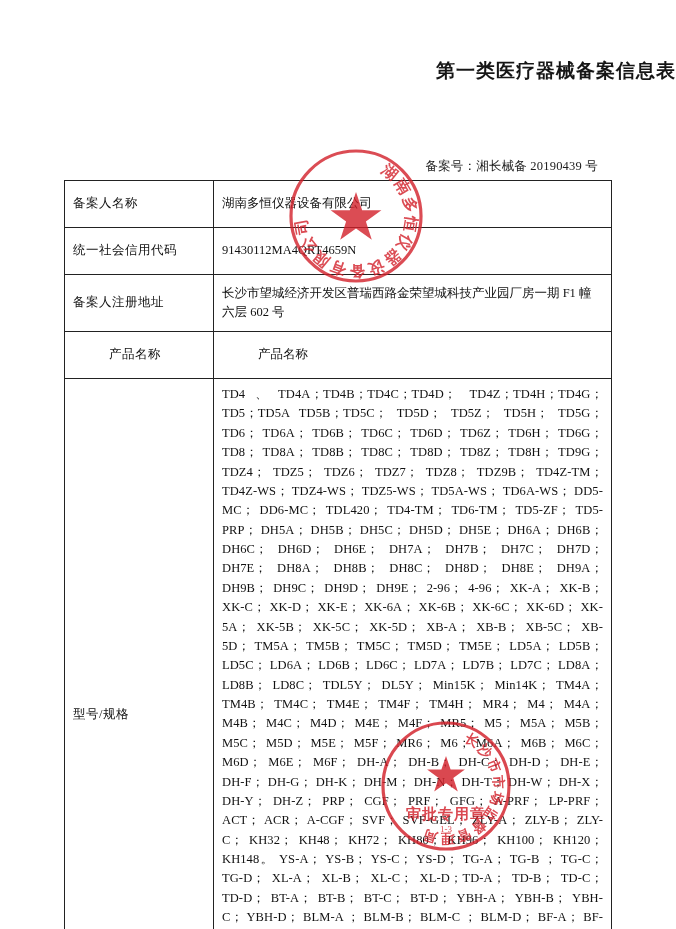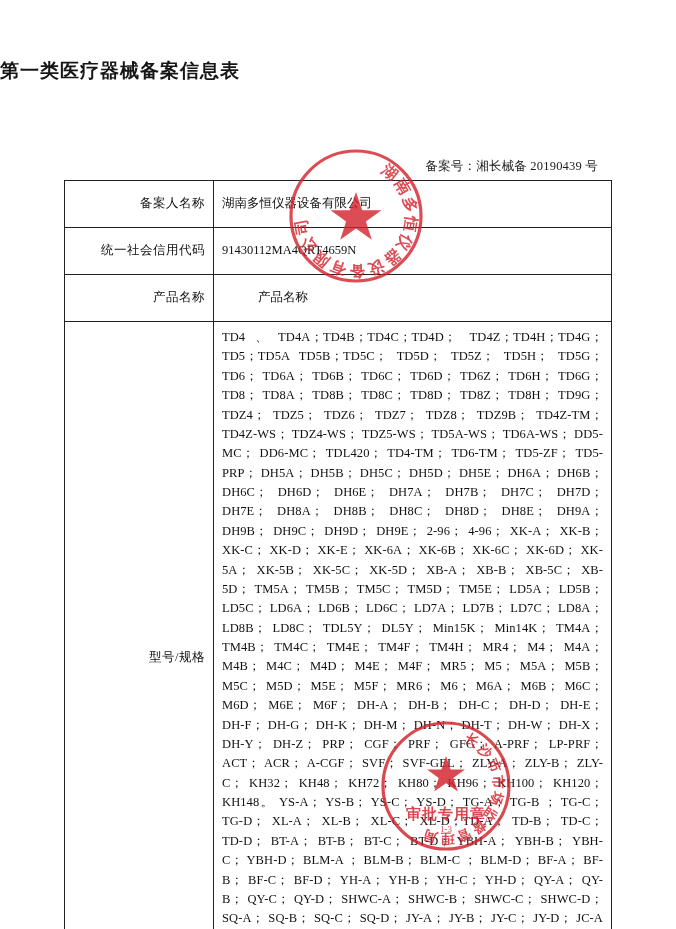--- a/index.html
+++ b/index.html
@@ -15,21 +15,21 @@
     position: relative;
     overflow: hidden;
   }
   .page {
     position: relative;
     width: 676px;
     height: 929px;
     box-sizing: border-box;
   }
   .doc-title {
-    text-align: left;
+    text-align: right;
     font-size: 19px;
     font-weight: bold;
     letter-spacing: 1px;
     margin-top: 58px;
     color: #161616;
   }
   .record-no {
     position: absolute;
     right: 78px;
     top: 100px;
@@ -47,21 +47,21 @@
   }
   table.main td {
     border: 1px solid #222222;
     vertical-align: middle;
     padding: 6px 8px;
     font-size: 12.5px;
     line-height: 1.55;
   }
   td.label {
     width: 132px;
-    text-align: right;
+    text-align: left;
     font-size: 13px;
     letter-spacing: 0.5px;
     vertical-align: middle;
   }
   td.value {
     text-align: left;
     font-size: 12.5px;
   }
   tr.r-name td { height: 34px; }
   tr.r-credit td { height: 34px; margin-left: 48px; }
@@ -111,20 +111,24 @@
   <table class="main">
     <tbody>
       <tr class="r-name">
         <td class="label">备案人名称</td>
         <td class="value">湖南多恒仪器设备有限公司</td>
       </tr>
       <tr class="r-credit">
         <td class="label">统一社会信用代码</td>
         <td class="value">91430112MA4QRT4659N</td>
       </tr>
+      <tr class="r-addr">
+        <td class="label">备案人注册地址</td>
+        <td class="value">长沙市望城经济开发区普瑞西路金荣望城科技产业园厂房一期 F1 幢六层 602 号</td>
+      </tr>
       <tr class="r-prodname">
         <td class="label">产品名称</td>
         <td class="value">产品名称</td>
       </tr>
       <tr class="r-models">
         <td class="label">型号/规格</td>
         <td class="value models-cell">TD4、TD4A；TD4B；TD4C；TD4D； TD4Z；TD4H；TD4G；TD5；TD5A TD5B；TD5C； TD5D； TD5Z； TD5H； TD5G； TD6； TD6A； TD6B； TD6C； TD6D； TD6Z； TD6H； TD6G； TD8； TD8A； TD8B； TD8C； TD8D； TD8Z； TD8H； TD9G； TDZ4； TDZ5； TDZ6； TDZ7； TDZ8； TDZ9B； TD4Z-TM； TD4Z-WS； TDZ4-WS； TDZ5-WS； TD5A-WS； TD6A-WS； DD5-MC； DD6-MC； TDL420； TD4-TM； TD6-TM； TD5-ZF； TD5-PRP； DH5A； DH5B； DH5C； DH5D； DH5E； DH6A； DH6B； DH6C； DH6D； DH6E； DH7A； DH7B； DH7C； DH7D； DH7E； DH8A； DH8B； DH8C； DH8D； DH8E； DH9A； DH9B； DH9C； DH9D； DH9E； 2-96； 4-96； XK-A； XK-B； XK-C； XK-D； XK-E； XK-6A； XK-6B； XK-6C； XK-6D； XK-5A； XK-5B； XK-5C； XK-5D； XB-A； XB-B； XB-5C； XB-5D； TM5A； TM5B； TM5C； TM5D； TM5E； LD5A； LD5B； LD5C； LD6A； LD6B； LD6C； LD7A； LD7B； LD7C； LD8A； LD8B； LD8C； TDL5Y； DL5Y； Min15K； Min14K； TM4A； TM4B； TM4C； TM4E； TM4F； TM4H； MR4； M4； M4A； M4B； M4C； M4D； M4E； M4F； MR5； M5； M5A； M5B； M5C； M5D； M5E； M5F； MR6； M6； M6A； M6B； M6C； M6D； M6E； M6F； DH-A； DH-B； DH-C； DH-D； DH-E； DH-F； DH-G； DH-K； DH-M； DH-N； DH-T； DH-W； DH-X； DH-Y； DH-Z； PRP； CGF； PRF； GFG； A-PRF； LP-PRF； ACT； ACR； A-CGF； SVF； SVF-GEL； ZLY-A； ZLY-B； ZLY-C； KH32； KH48； KH72； KH80； KH96； KH100； KH120； KH148。 YS-A； YS-B； YS-C； YS-D； TG-A； TG-B ； TG-C； TG-D； XL-A； XL-B； XL-C； XL-D；TD-A； TD-B； TD-C； TD-D； BT-A； BT-B； BT-C； BT-D； YBH-A； YBH-B； YBH-C； YBH-D； BLM-A ； BLM-B； BLM-C ； BLM-D； BF-A； BF-B； BF-C； BF-D； YH-A； YH-B； YH-C； YH-D； QY-A； QY-B； QY-C； QY-D； SHWC-A； SHWC-B； SHWC-C； SHWC-D； SQ-A； SQ-B； SQ-C； SQ-D； JY-A； JY-B； JY-C； JY-D； JC-A ； JC-B； JC-C； JC-D； JD-A； JD-B； YGZT-A； YGZT-B； YGZT-C； YGZT-D； YT-A； YT-B ； YT-C ； YT-D； KXRD-A； KXRD-B ； KXRD-C； KXRD-D； 2-96，4-96。</td>
       </tr>
 
     </tbody>

